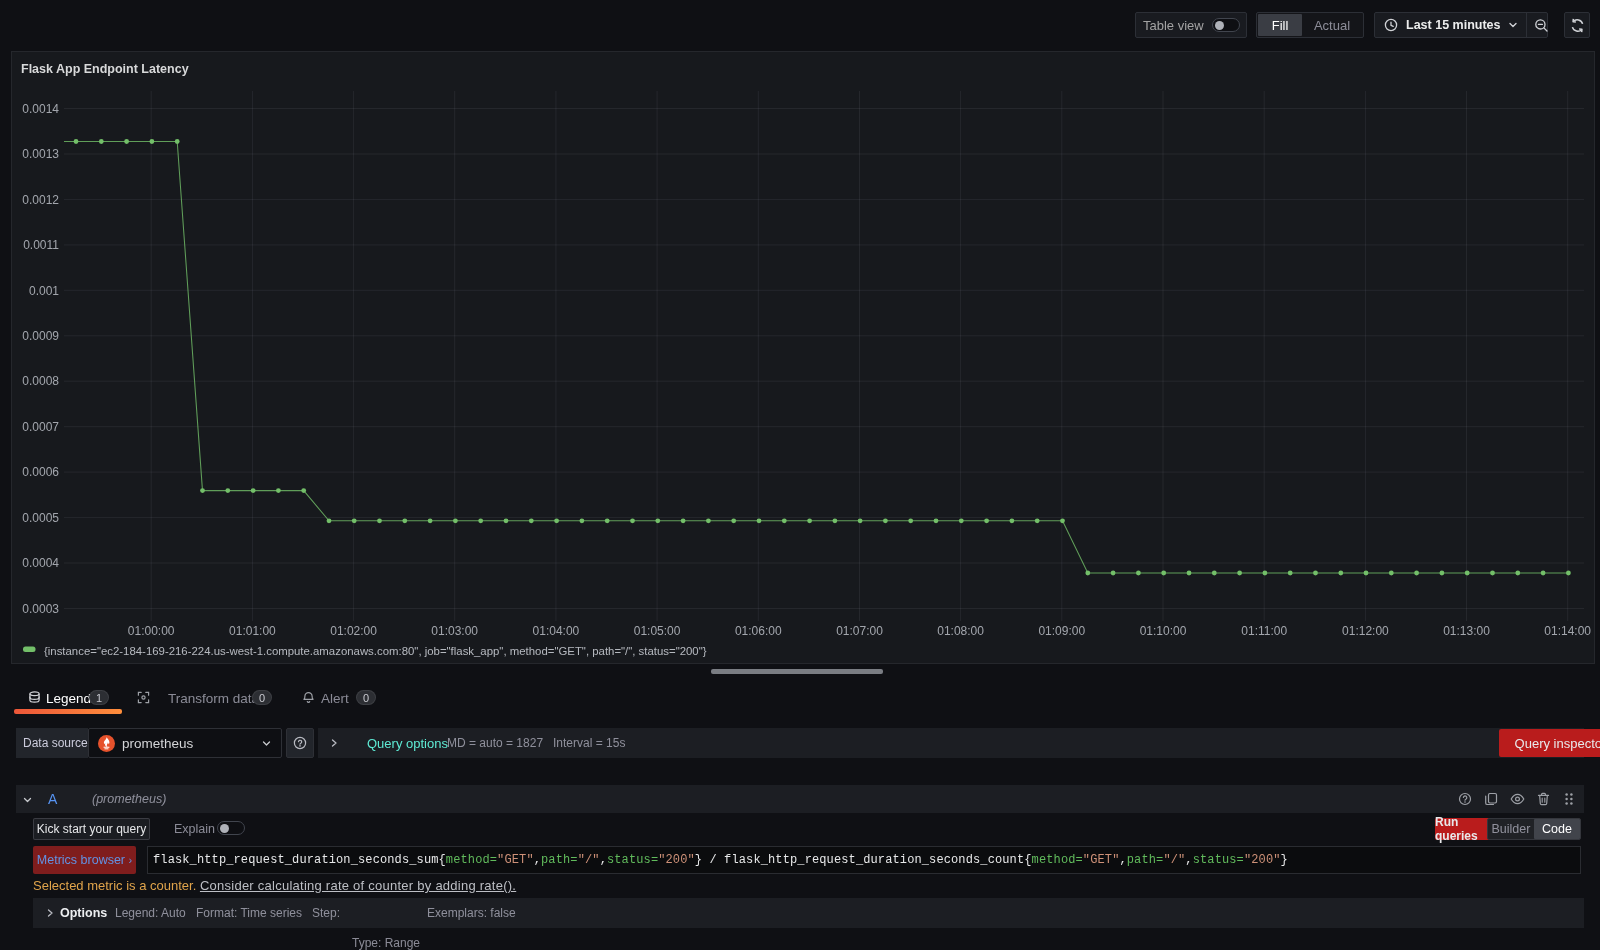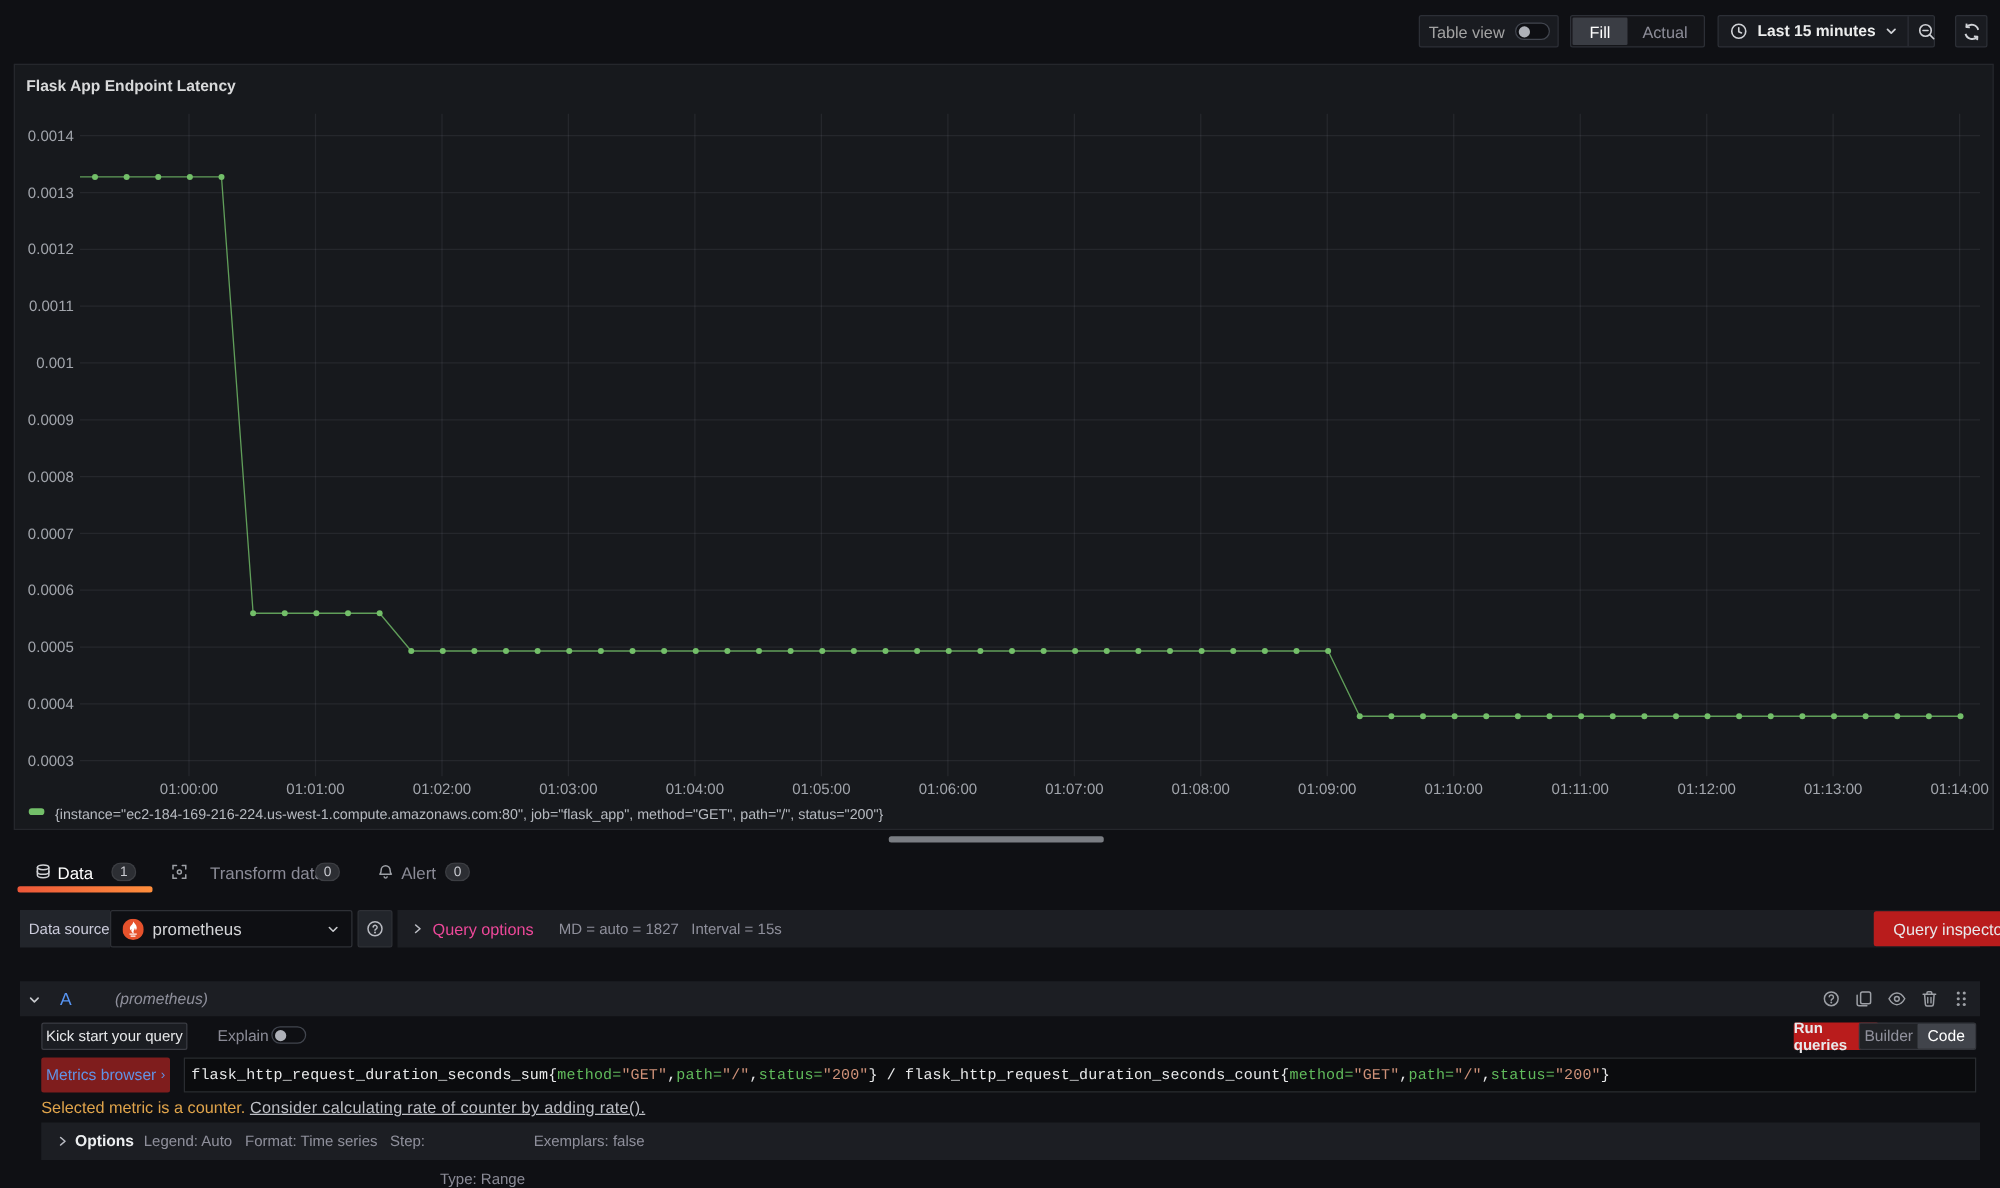--- a/index.html
+++ b/index.html
@@ -1,20 +1,20 @@
 <!DOCTYPE html>
 <html><head>
 <meta charset="utf-8">
 <style>
 * { margin:0; padding:0; box-sizing:border-box; }
 html,body { width:1600px; height:950px; background:#0f1014; overflow:hidden;
   font-family:"Liberation Sans", sans-serif; color:#ccccdc; }
 .abs { position:absolute; }
 .gray { color:rgba(204,204,220,0.65); }
-.blue { color:#ec4899; }
+.blue { color:#5eead4;margin-left:21px; }
 .btn { background:#b91c1c; border-radius:2px; color:#e8e9eb; font-size:12.5px; font-weight:500;
   display:flex; align-items:center; justify-content:center;margin-left:44px; }
 .tbtn { background:#191b20; border:1px solid #2c2f36; border-radius:2px; }
 svg.ic { display:block; }
 </style>
 </head>
 <body>
 
 <div class="abs" id="toolbar" style="left:0;top:0;width:1600px;height:52px;">
 
@@ -195,21 +195,21 @@
 <div class="abs" id="tabs" style="left:0;top:686px;width:1600px;height:32px;">
   <div class="abs" style="left:28px;top:5px;">
     <svg class="ic" width="13" height="13" viewBox="0 0 13 13">
         <g fill="none" stroke="#d0d1d5" stroke-width="1.2">
           <ellipse cx="6.5" cy="2.8" rx="4.6" ry="1.9"></ellipse>
           <path d="M1.9 2.8 V6.5 c0 1.05 2.06 1.9 4.6 1.9 s4.6 -0.85 4.6 -1.9 V2.8"></path>
           <path d="M1.9 6.5 V10.2 c0 1.05 2.06 1.9 4.6 1.9 s4.6 -0.85 4.6 -1.9 V6.5" transform="translate(0,-1)"></path>
         </g>
       </svg>
   </div>
-  <div class="abs" style="left:46px;top:0px;height:24px;display:flex;align-items:center;font-size:13.5px;font-weight:500;color:#ffffff;">Data</div>
+  <div class="abs" style="left:46px;top:0px;height:24px;display:flex;align-items:center;font-size:13.5px;font-weight:500;color:#ffffff;">Legend</div>
   <div class="abs" style="left:89px;top:4px;height:15px;padding:0 6px;border-radius:8px;background:#2c2e33;border:1px solid rgba(255,255,255,0.08);font-size:11px;line-height:14px;color:#c9cad0;">1</div>
   <div class="abs" style="left:14px;top:23px;width:108px;height:4.5px;border-radius:2px;background:linear-gradient(90deg,#ed5739,#ff8e3c);"></div>
 
   <div class="abs" style="left:137px;top:5px;">
     <svg class="ic" width="13" height="13" viewBox="0 0 13 13">
         <g fill="none" stroke="#9da0a6" stroke-width="1.2" stroke-linecap="round">
           <path d="M4.2 1.4 H1.4 V4.2"></path>
           <path d="M8.8 1.4 H11.6 V4.2"></path>
           <path d="M4.2 11.6 H1.4 V8.8"></path>
           <path d="M8.8 11.6 H11.6 V8.8"></path>

